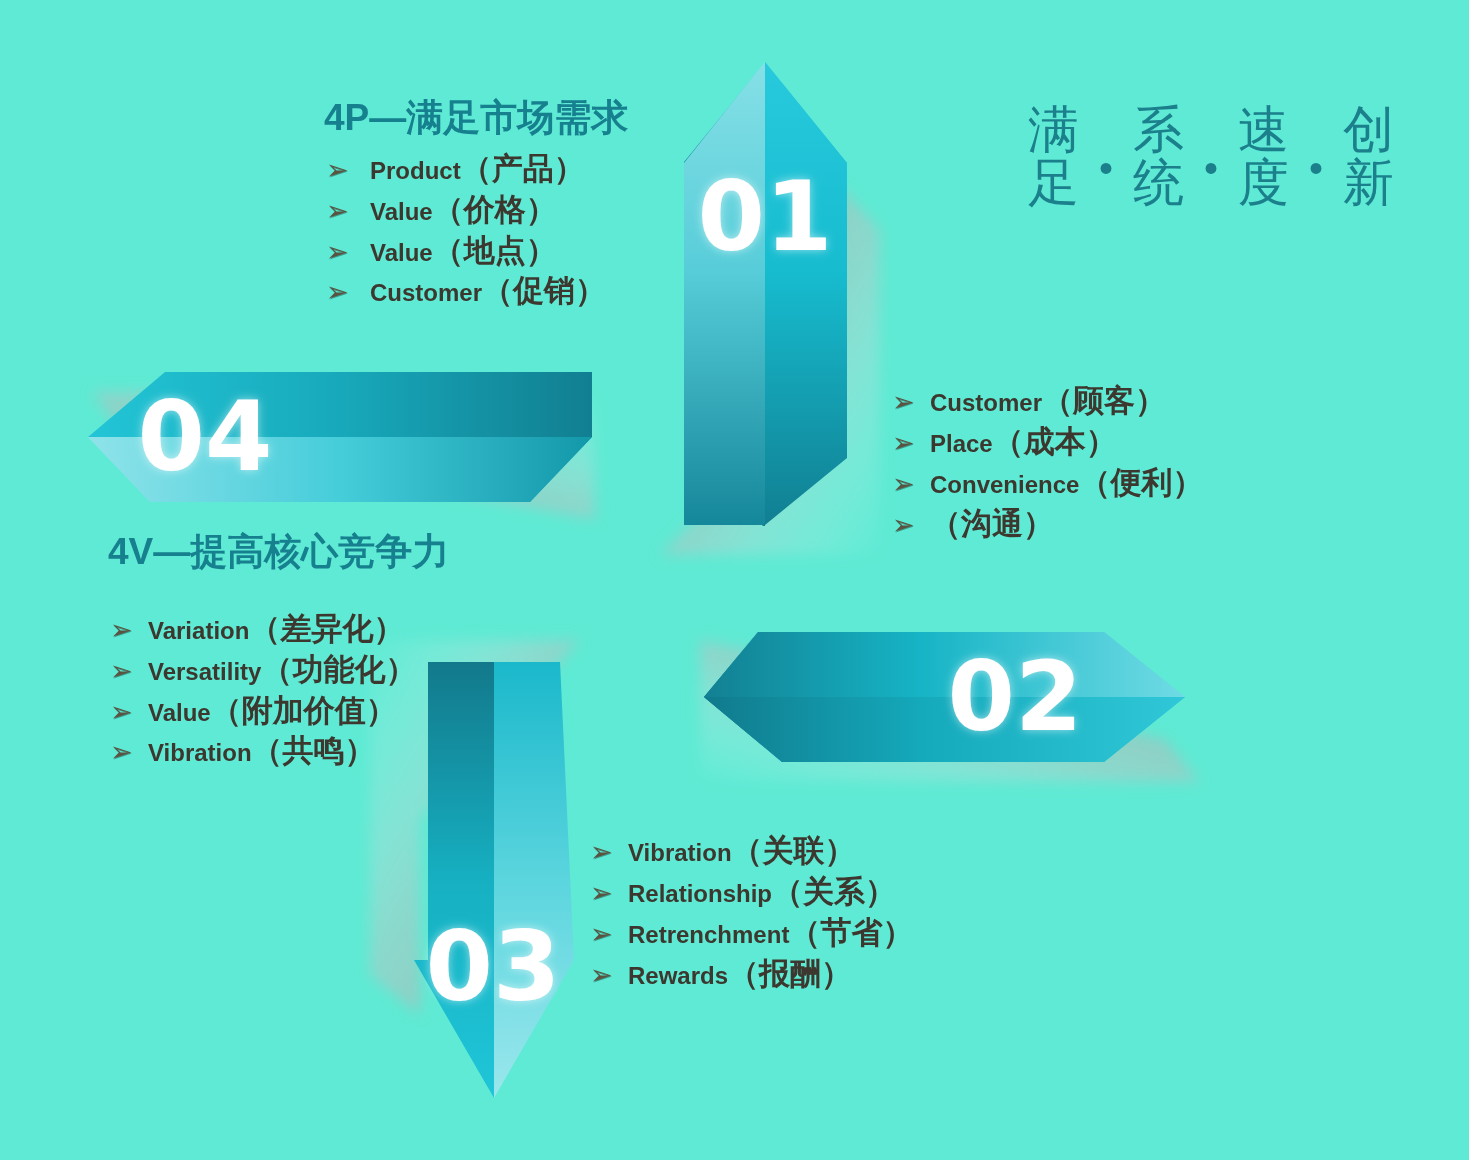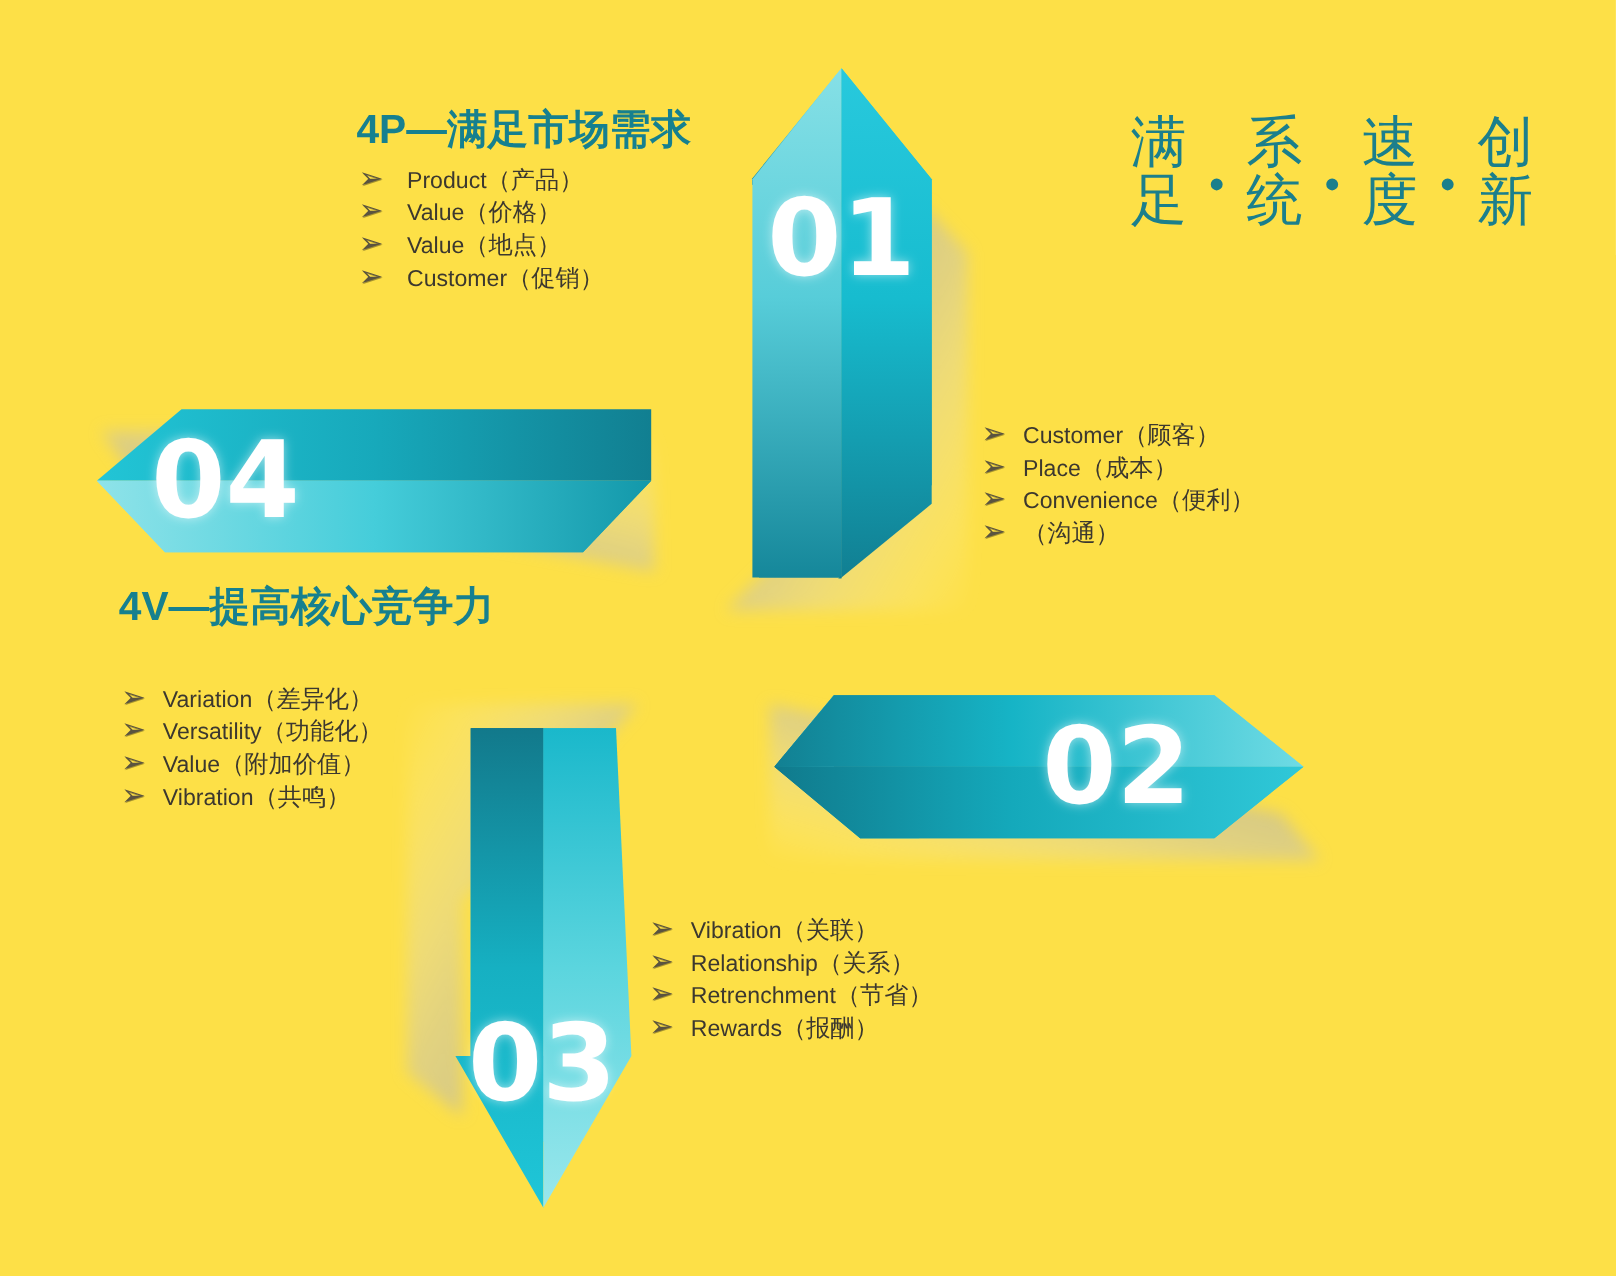--- a/index.html
+++ b/index.html
@@ -5,21 +5,21 @@
 <style>
   html,body{margin:0;padding:0;background:#ffffff;}
   body{
     font-family:"Liberation Sans","DejaVu Sans",sans-serif;
     -webkit-font-smoothing:antialiased;
   }
   #stage{
     position:relative;
     width:1469px;
     height:1160px;
-    background:#fde047;
+    background:#5eead4;
     overflow:hidden;
   }
   #pinwheel{
     position:absolute;
     left:0; top:0;
     width:1469px;
     height:1160px;
   }
 
   
@@ -44,41 +44,41 @@
   }
   .bullet{
     flex:0 0 auto;
     width:38px;
     font-size:27px;
     line-height:1;
     color:#5a5340;
     text-shadow:0.5px 0.5px 0 rgba(0,0,0,0.35);
   }
   .en{
-    font-weight:normal;
-    font-size:21px;
+    font-weight:bold;
+    font-size:24px;
   }
   .cn{
-    font-weight:normal;
-    font-size:22px;
+    font-weight:bold;
+    font-size:31px;
   }
 
   
   #blk-4p{ left:324px; top:98px; }
   #blk-4p .bullet{ width:44px; }
   #blk-4p ul{ padding-left:2px; }
 
   #blk-4c{ left:890px; top:381px; }
   #blk-4c ul{ padding-left:2px; }
 
   #blk-4r{ left:588px; top:831px; }
   #blk-4r ul{ padding-left:2px; }
 
   #blk-4v{ left:108px; top:532px; }
-  #blk-4v h2{ margin-bottom:48px; }
+  #blk-4v h2{ margin-bottom:36px; }
   #blk-4v ul{ padding-left:2px; }
 
   
   #slogan{
     position:absolute;
     left:1028px;
     top:104px;
     display:flex;
     align-items:center;
     gap:0px;

